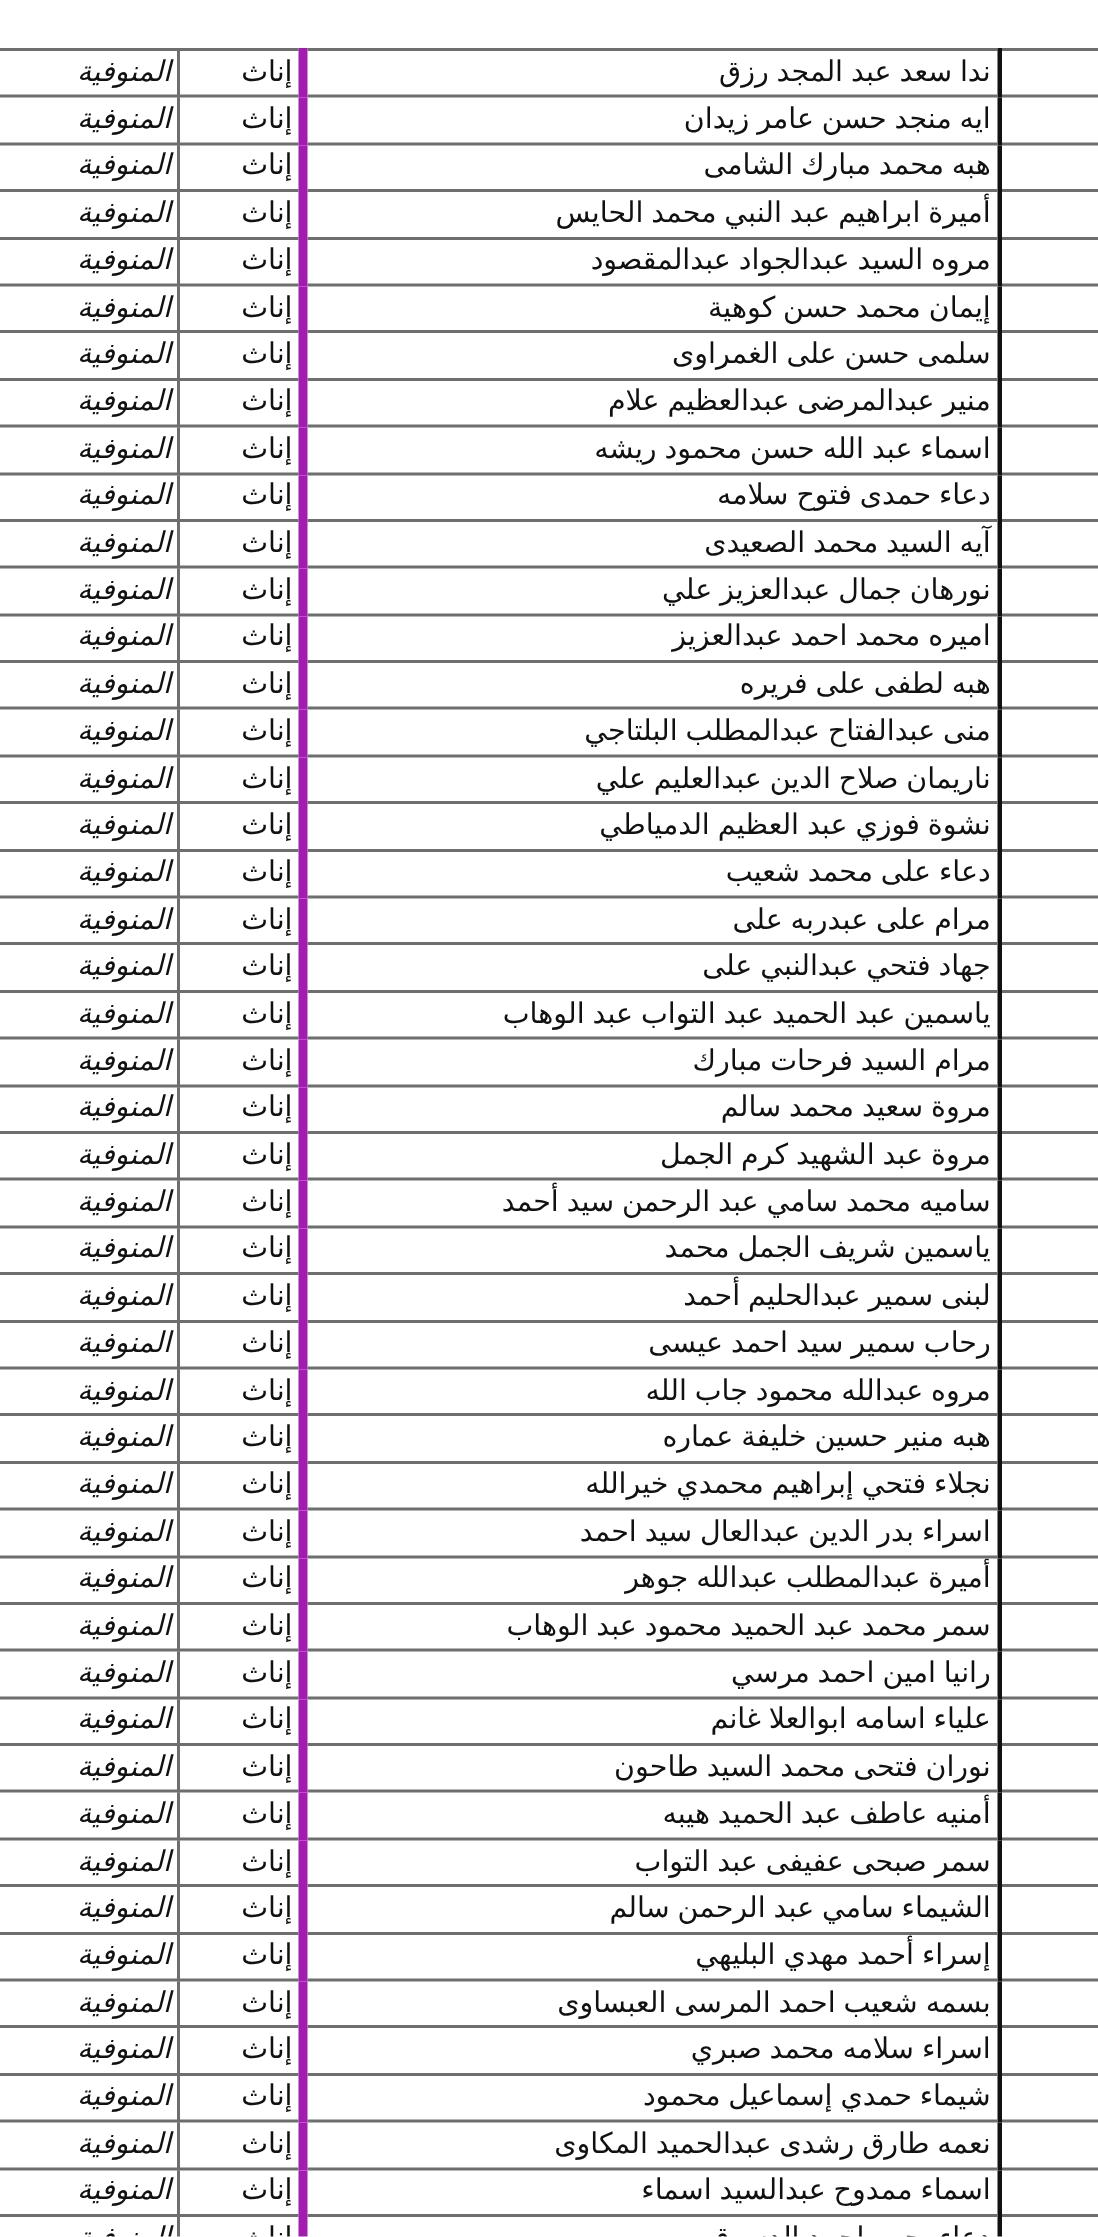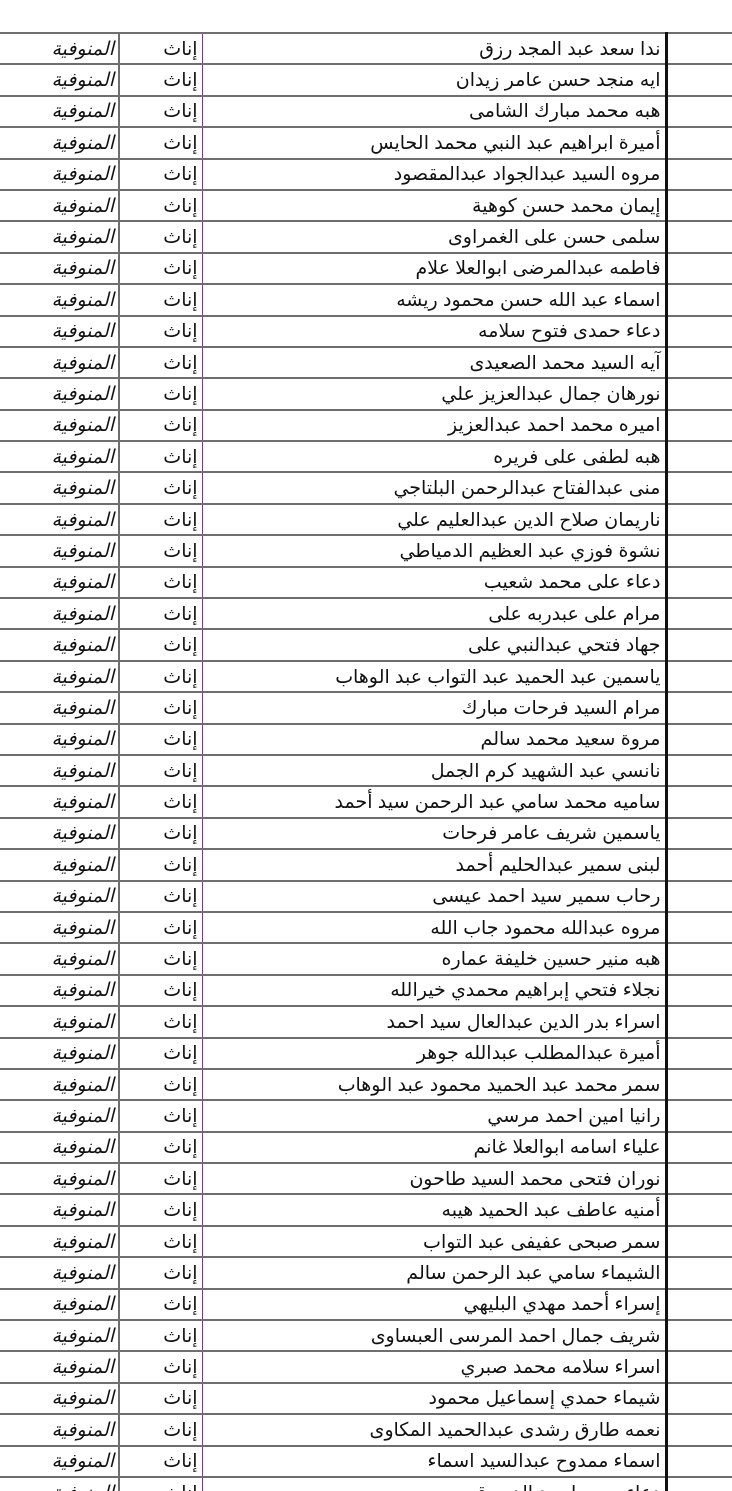--- a/index.html
+++ b/index.html
@@ -31,21 +31,21 @@
       font-size: 19px;
       color: #111111;
       white-space: nowrap;
       overflow: hidden;
       direction: rtl;
       text-align: right;
       line-height: 28px;
       vertical-align: middle;
     }
     .col-gov { width: 111px; border-right: 2px solid #6e6e6e; font-style: italic; }
-    .col-gender { width: 75px; border-right: 1px solid #a21caf; border-radius: 10px; }
+    .col-gender { width: 75px; border-right: 6px solid #a21caf; border-radius: 10px; }
     .col-name { width: 452px; border-right: 3px solid #111111; }
     .col-empty { width: 66px; border-right: none; }
     .sheet tr:last-child td { border-bottom: 3px solid #555555; }
   </style>
 </head>
 <body>
 
 <table class="sheet">
   <colgroup>
     <col style="width:119px">
@@ -92,21 +92,21 @@
   </tr>
       <tr>
     <td class="col-gov">المنوفية</td>
     <td class="col-gender">إناث</td>
     <td class="col-name">سلمى حسن على الغمراوى</td>
     <td class="col-empty"></td>
   </tr>
       <tr>
     <td class="col-gov">المنوفية</td>
     <td class="col-gender">إناث</td>
-    <td class="col-name">فاطمه عبدالمرضى ابوالعلا علام</td>
+    <td class="col-name">منير عبدالمرضى عبدالعظيم علام</td>
     <td class="col-empty"></td>
   </tr>
       <tr>
     <td class="col-gov">المنوفية</td>
     <td class="col-gender">إناث</td>
     <td class="col-name">اسماء عبد الله حسن محمود ريشه</td>
     <td class="col-empty"></td>
   </tr>
       <tr>
     <td class="col-gov">المنوفية</td>
@@ -134,21 +134,21 @@
   </tr>
       <tr>
     <td class="col-gov">المنوفية</td>
     <td class="col-gender">إناث</td>
     <td class="col-name">هبه لطفى على فريره</td>
     <td class="col-empty"></td>
   </tr>
       <tr>
     <td class="col-gov">المنوفية</td>
     <td class="col-gender">إناث</td>
-    <td class="col-name">منى عبدالفتاح عبدالرحمن البلتاجي</td>
+    <td class="col-name">منى عبدالفتاح عبدالمطلب البلتاجي</td>
     <td class="col-empty"></td>
   </tr>
       <tr>
     <td class="col-gov">المنوفية</td>
     <td class="col-gender">إناث</td>
     <td class="col-name">ناريمان صلاح الدين عبدالعليم علي</td>
     <td class="col-empty"></td>
   </tr>
       <tr>
     <td class="col-gov">المنوفية</td>
@@ -188,33 +188,33 @@
   </tr>
       <tr>
     <td class="col-gov">المنوفية</td>
     <td class="col-gender">إناث</td>
     <td class="col-name">مروة سعيد محمد سالم</td>
     <td class="col-empty"></td>
   </tr>
       <tr>
     <td class="col-gov">المنوفية</td>
     <td class="col-gender">إناث</td>
-    <td class="col-name">نانسي عبد الشهيد كرم الجمل</td>
+    <td class="col-name">مروة عبد الشهيد كرم الجمل</td>
     <td class="col-empty"></td>
   </tr>
       <tr>
     <td class="col-gov">المنوفية</td>
     <td class="col-gender">إناث</td>
     <td class="col-name">ساميه محمد سامي عبد الرحمن سيد أحمد</td>
     <td class="col-empty"></td>
   </tr>
       <tr>
     <td class="col-gov">المنوفية</td>
     <td class="col-gender">إناث</td>
-    <td class="col-name">ياسمين  شريف  عامر  فرحات</td>
+    <td class="col-name">ياسمين  شريف  الجمل  محمد</td>
     <td class="col-empty"></td>
   </tr>
       <tr>
     <td class="col-gov">المنوفية</td>
     <td class="col-gender">إناث</td>
     <td class="col-name">لبنى سمير عبدالحليم أحمد</td>
     <td class="col-empty"></td>
   </tr>
       <tr>
     <td class="col-gov">المنوفية</td>
@@ -296,21 +296,21 @@
   </tr>
       <tr>
     <td class="col-gov">المنوفية</td>
     <td class="col-gender">إناث</td>
     <td class="col-name">إسراء أحمد مهدي البليهي</td>
     <td class="col-empty"></td>
   </tr>
       <tr>
     <td class="col-gov">المنوفية</td>
     <td class="col-gender">إناث</td>
-    <td class="col-name">شريف جمال احمد المرسى العبساوى</td>
+    <td class="col-name">بسمه شعيب احمد المرسى العبساوى</td>
     <td class="col-empty"></td>
   </tr>
       <tr>
     <td class="col-gov">المنوفية</td>
     <td class="col-gender">إناث</td>
     <td class="col-name">اسراء سلامه محمد صبري</td>
     <td class="col-empty"></td>
   </tr>
       <tr>
     <td class="col-gov">المنوفية</td>

